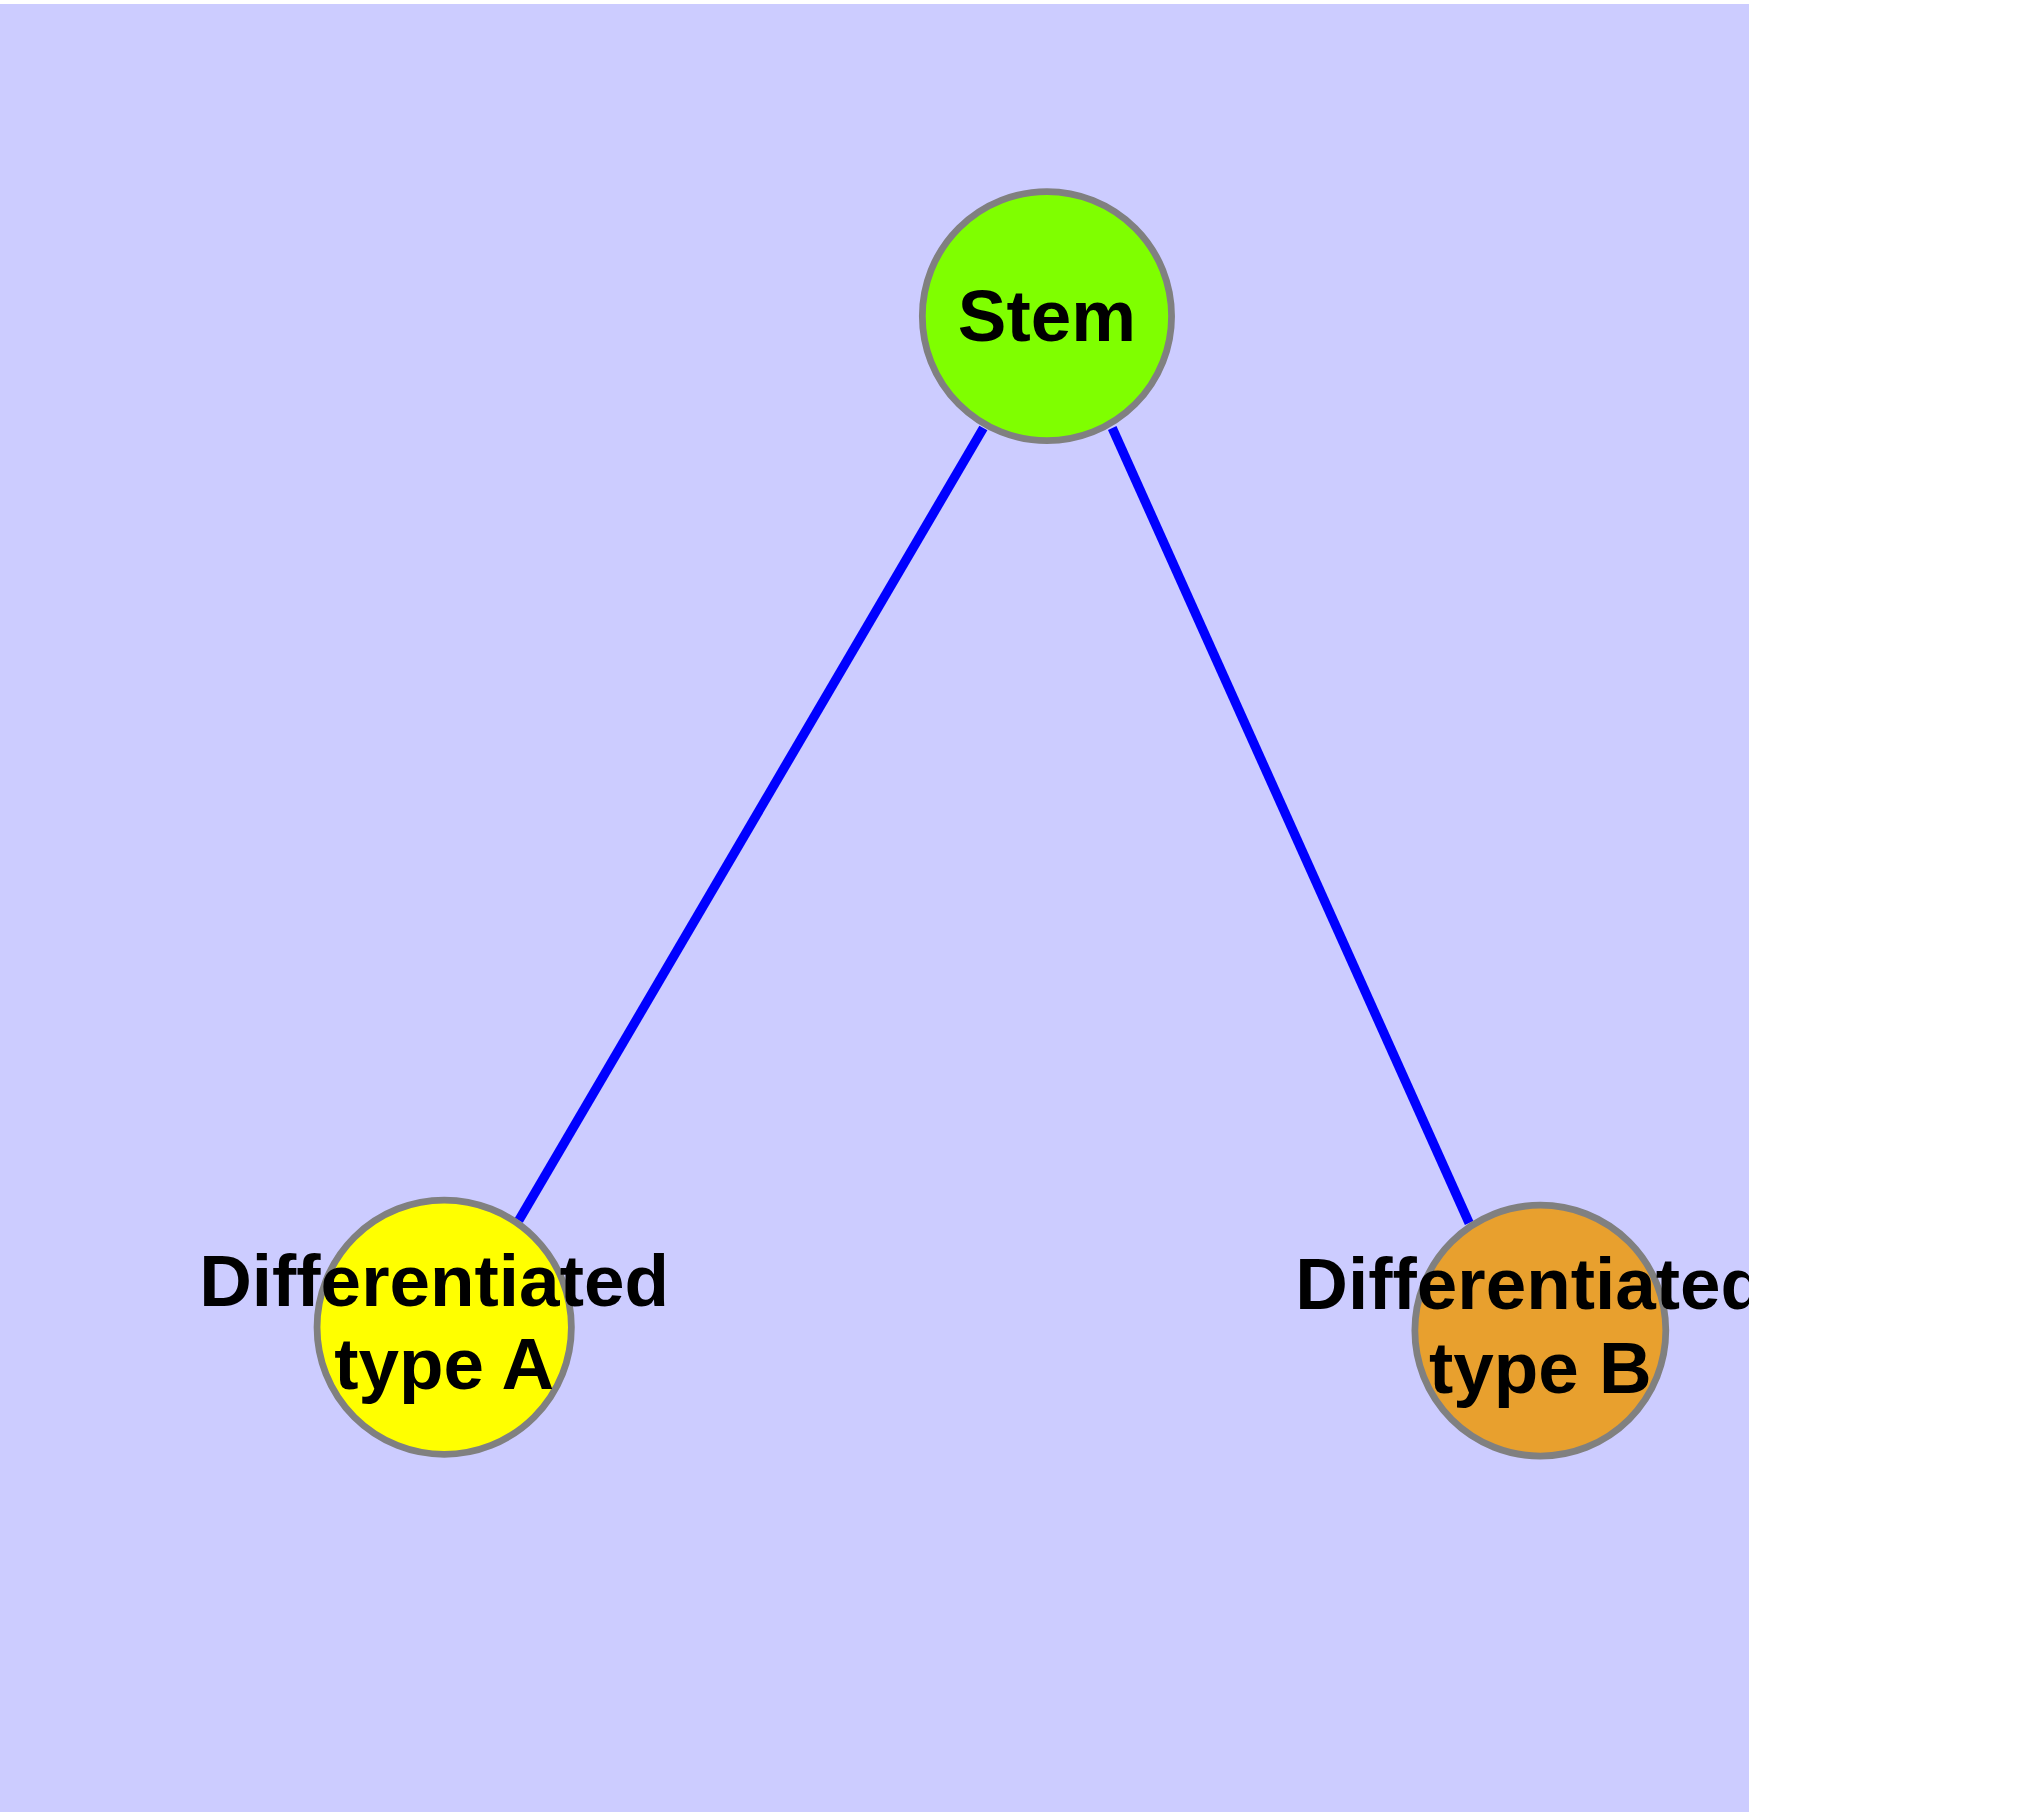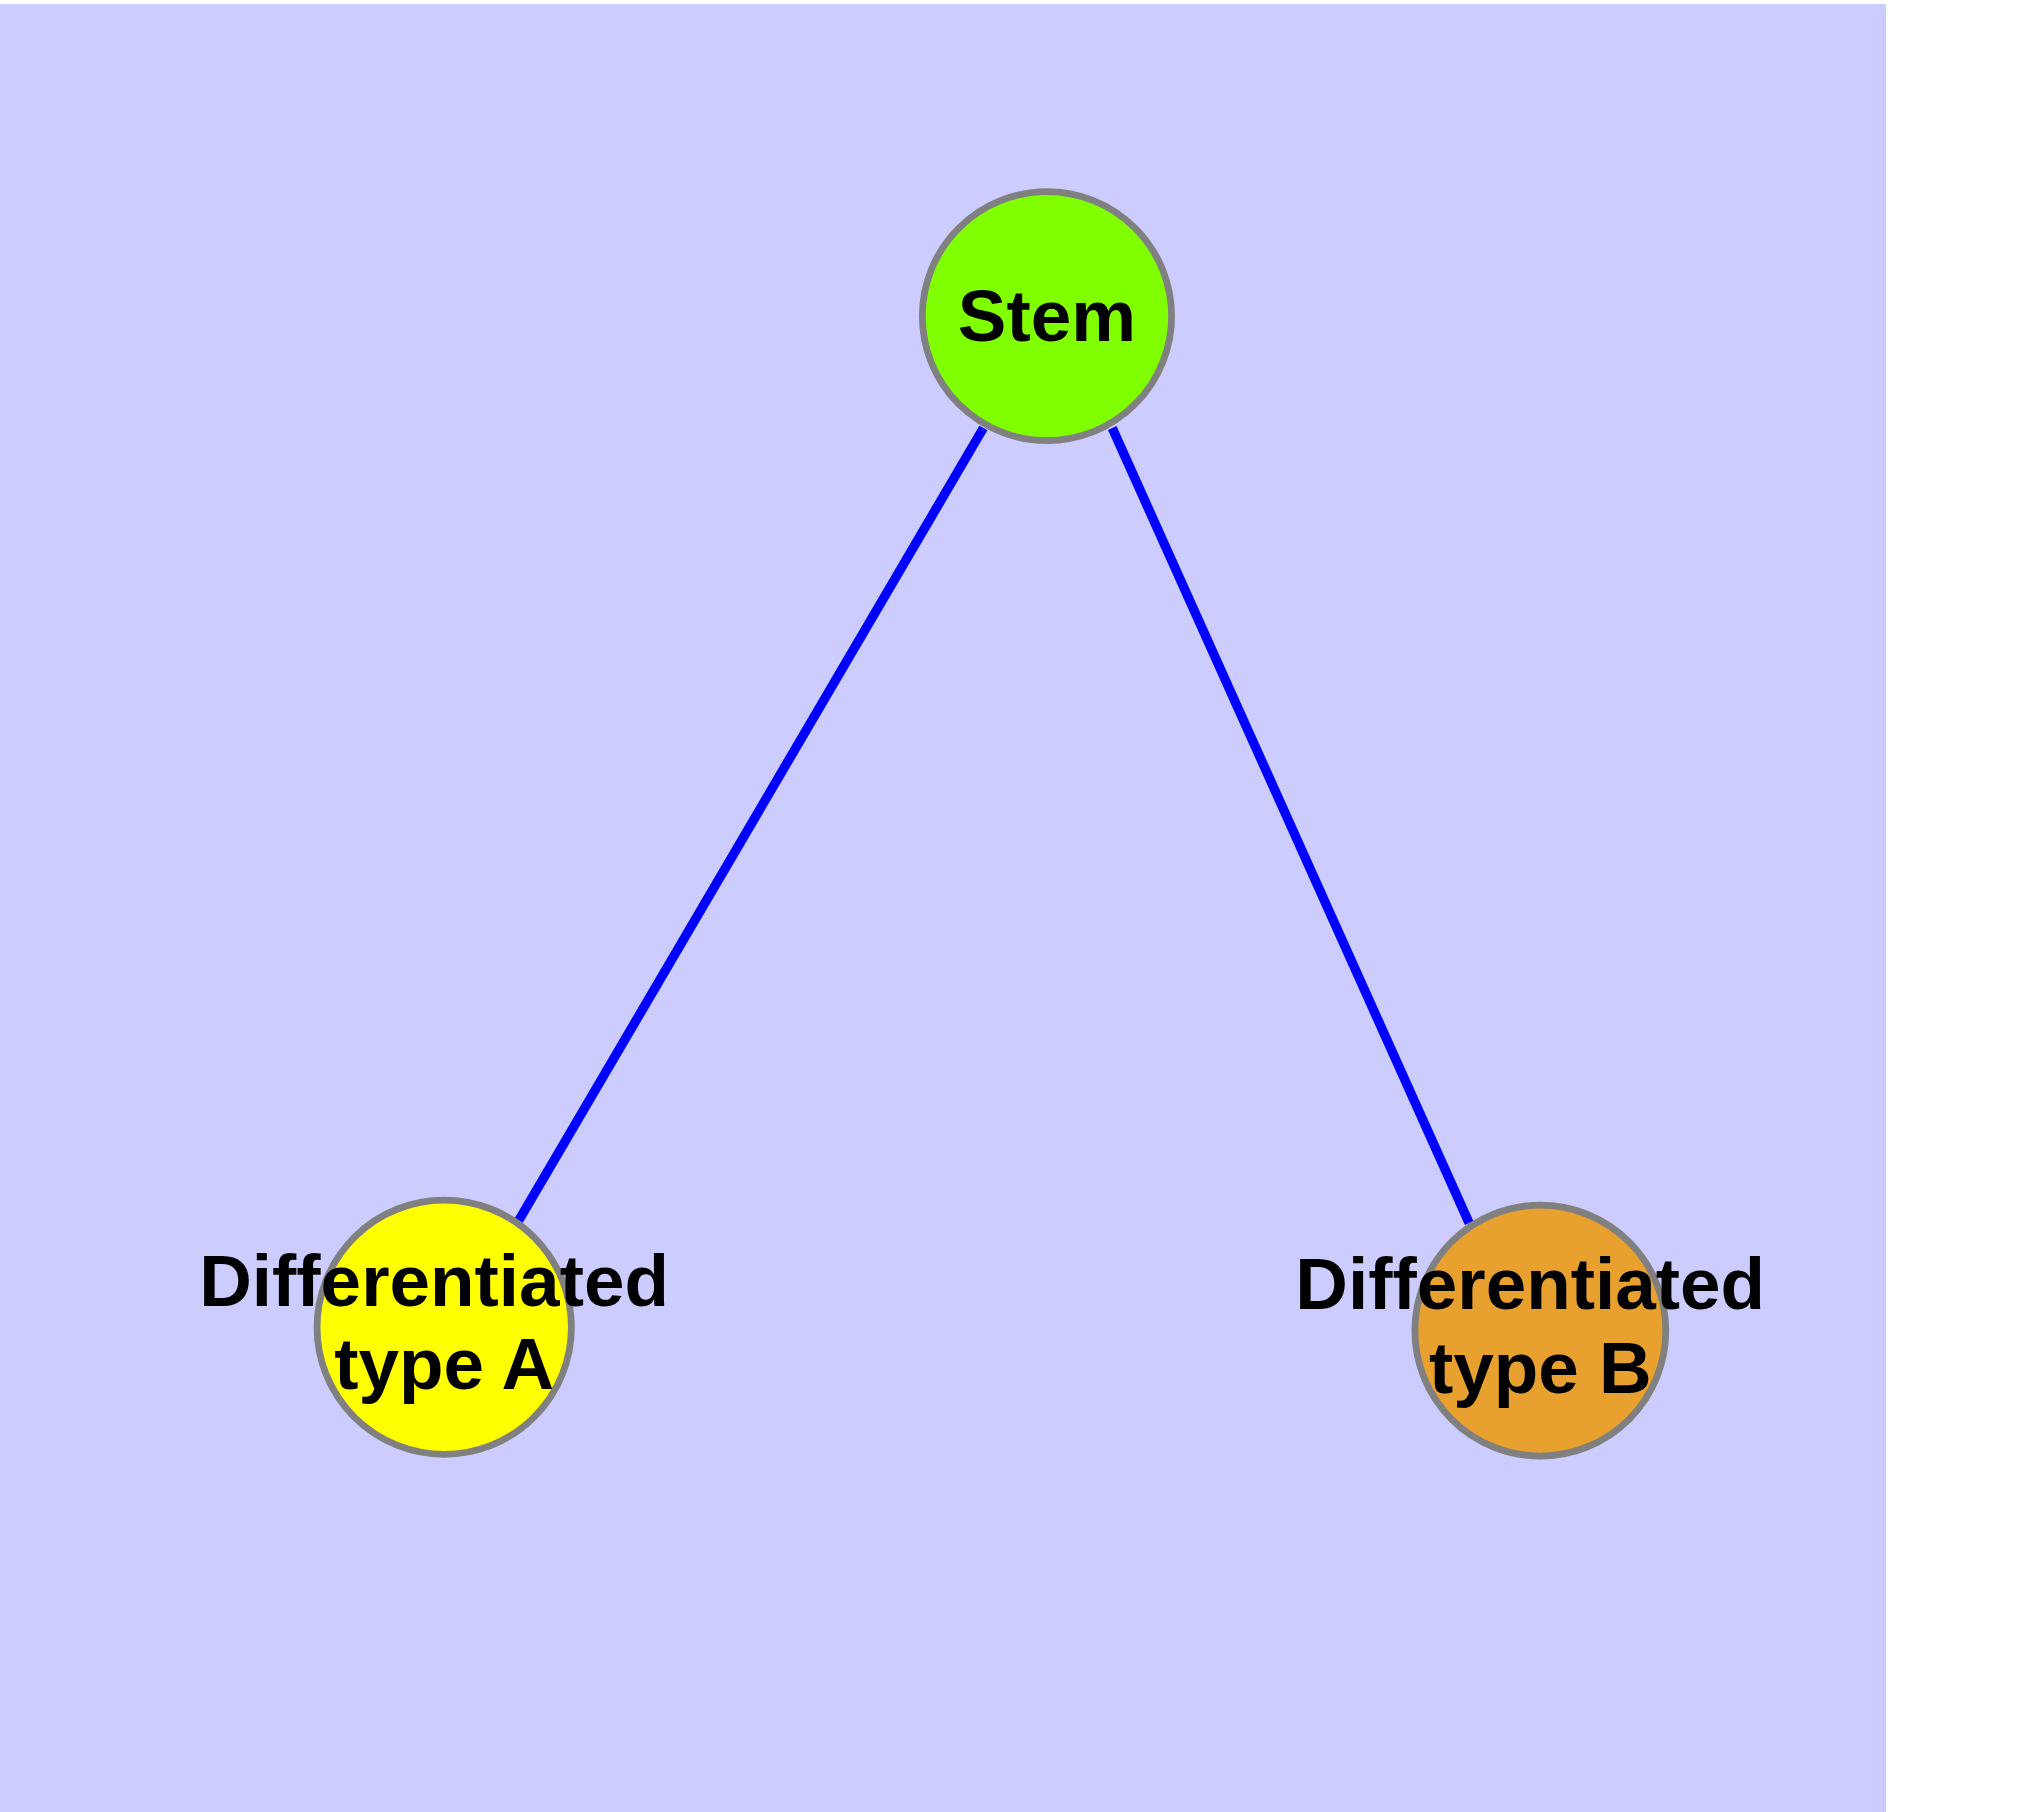--- a/index.html
+++ b/index.html
@@ -2,21 +2,21 @@
 <html style="font-size:13.6px"><head>
 <meta charset="utf-8">
 <style>
   html, body {
     margin: 0;
     padding: 0;
     background: #ffffff;
   }
   #canvas {
     position: relative;
-    width: 1886px;
+    width: 1749px;
     height: 1812px;
     background: #ffffff;
     overflow: hidden;
   }
   #plot-area {
     position: absolute;
     left: 0px;
     top: 4.2px;
     width: 2010px;
     height: 1808px;

